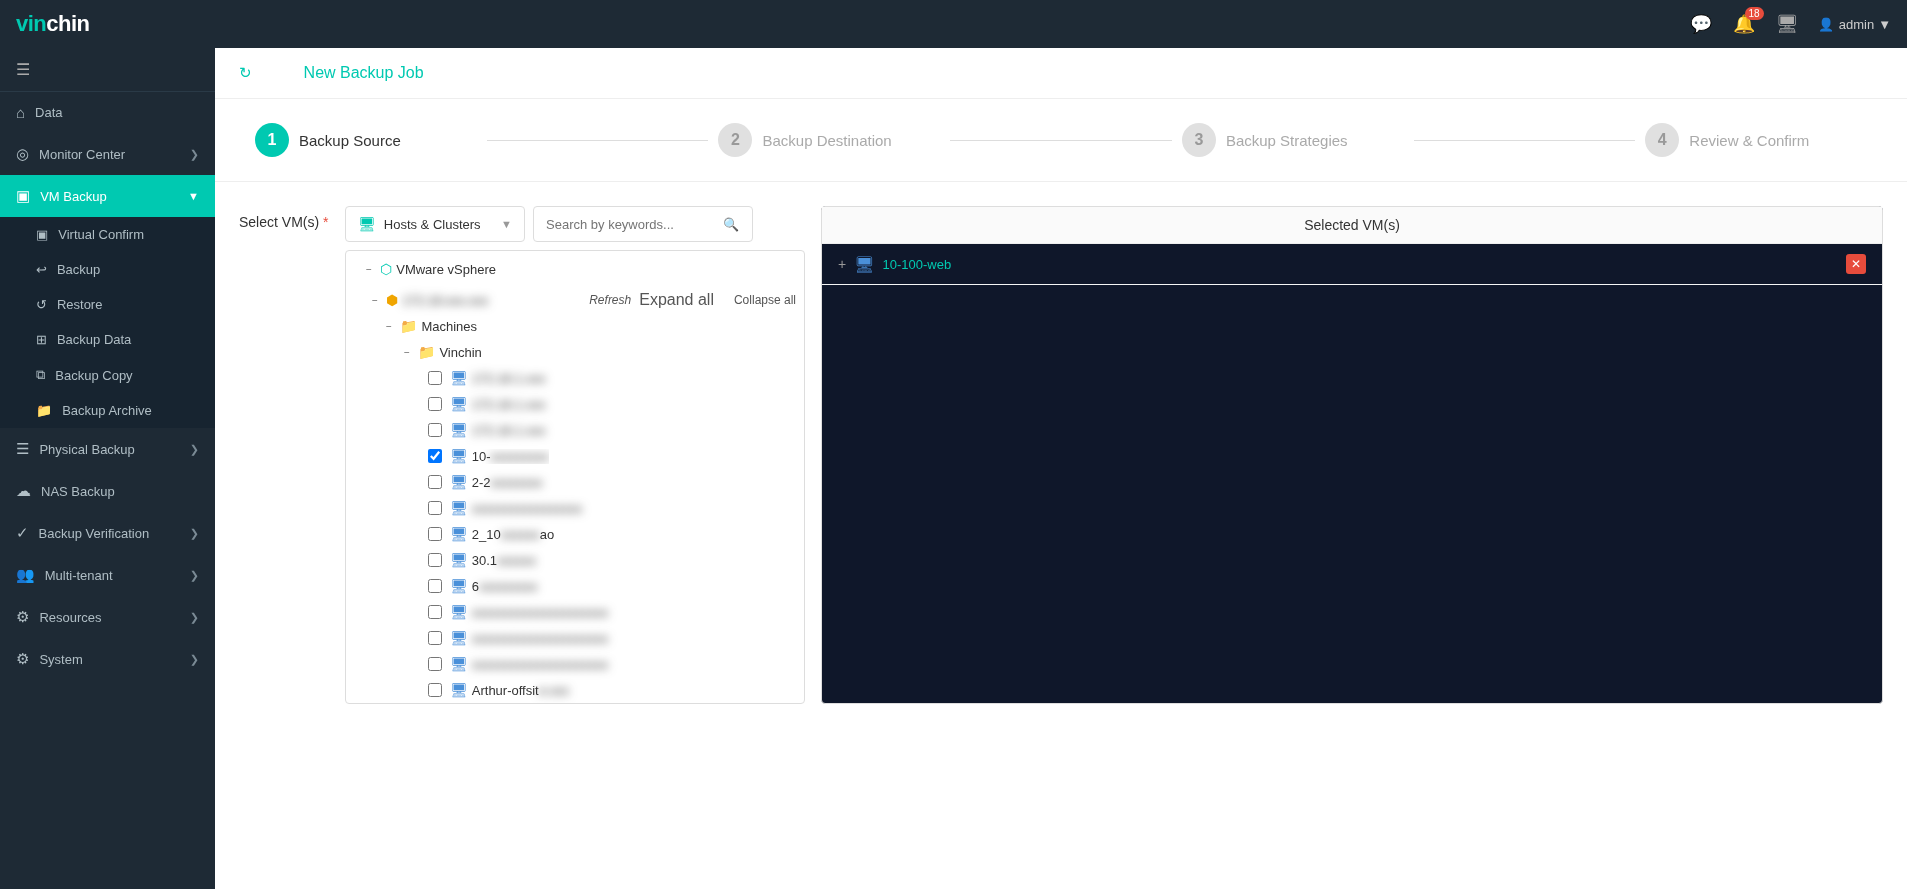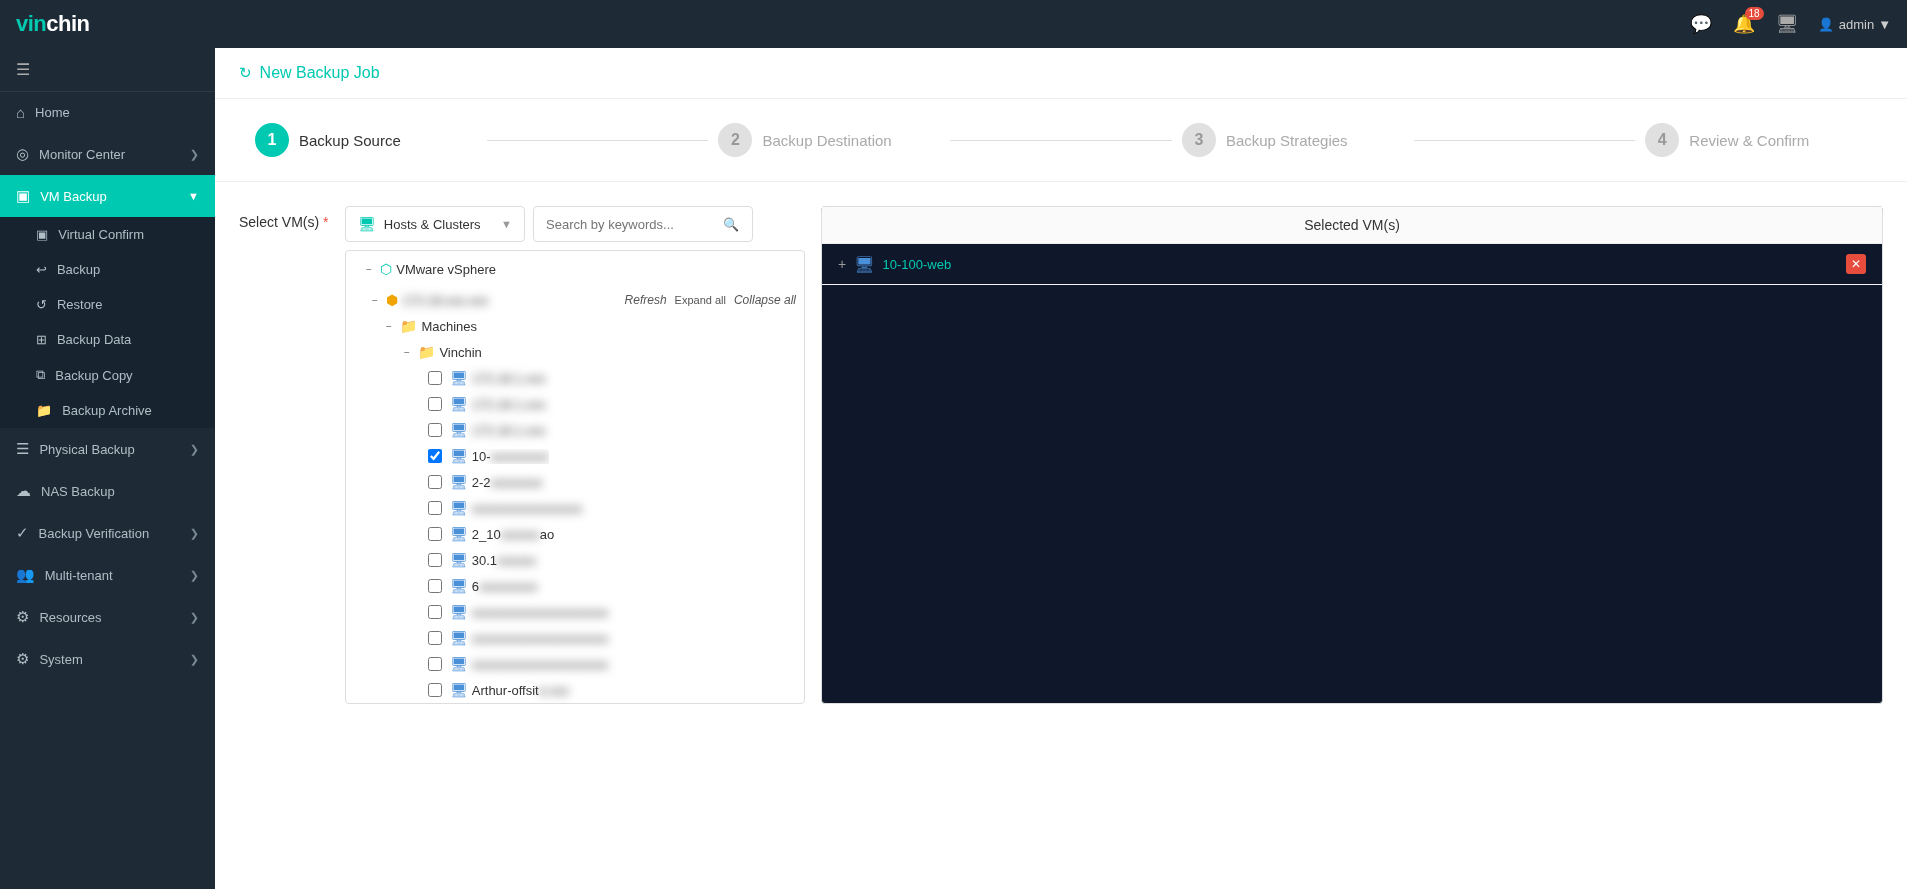--- a/index.html
+++ b/index.html
@@ -131,20 +131,21 @@
       padding: 16px 24px;
       border-bottom: 1px solid #eee;
       display: flex;
       align-items: center;
       gap: 8px;
     }
     .page-title-text {
       color: #00c9b1;
       font-size: 16px;
       font-weight: 500;
+      margin-left: 44px;
     }
     .refresh-icon { color: #00c9b1; font-size: 15px; }
 
     
     .wizard-steps {
       display: flex;
       align-items: center;
       padding: 24px 40px;
       border-bottom: 1px solid #eee;
       background: #fff;
@@ -361,21 +362,21 @@
 </div>
 
 <div class="main-layout">
 
   <div class="sidebar">
     <div class="sidebar-toggle">☰</div>
 
     <div class="sidebar-item">
       <div class="sidebar-item-left">
         <span class="sidebar-icon">⌂</span>
-        <span>Home</span>
+        <span>Data</span>
       </div>
     </div>
 
     <div class="sidebar-item">
       <div class="sidebar-item-left">
         <span class="sidebar-icon">◎</span>
         <span>Monitor Center</span>
       </div>
       <span class="sidebar-arrow">❯</span>
     </div>
@@ -534,22 +535,22 @@
                   </div>
                 </div>
 
                 <div style="display:flex; align-items:center; padding-left:18px; font-size:13px;">
                   <div class="tree-node" style="padding:5px 4px; flex:1;">
                     <span class="toggle">−</span>
                     <span class="node-icon node-icon-host">⬢</span>
                     <span class="node-label blurred">172.18.xxx.xxx</span>
                   </div>
                   <span style="color:#555; cursor:pointer; margin-right:8px; font-size:12px;font-style:italic;">Refresh</span>
-                  <span style="color:#555; cursor:pointer; margin-right:8px; font-size:11px;">Expand all</span>
-                  <span style="color:#555; cursor:pointer; margin-right:8px; font-size:12px;font-style:italic;">Collapse all</span>
+                  <span style="color:#555; cursor:pointer; margin-right:20px; font-size:16px;">Expand all</span>
+                  <span style="color:#555; cursor:pointer; margin-right:8px; font-size:12px;">Collapse all</span>
                 </div>
 
                 <div class="tree-node" style="padding-left:36px;">
                   <span class="toggle">−</span>
                   <span class="node-icon" style="color:#7b68ee;">📁</span>
                   <span class="node-label">Machines</span>
                 </div>
 
                 <div class="tree-node" style="padding-left:54px;">
                   <span class="toggle">−</span>

